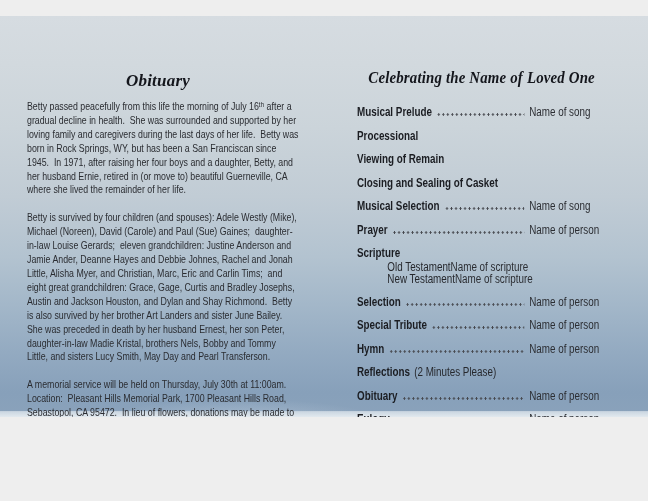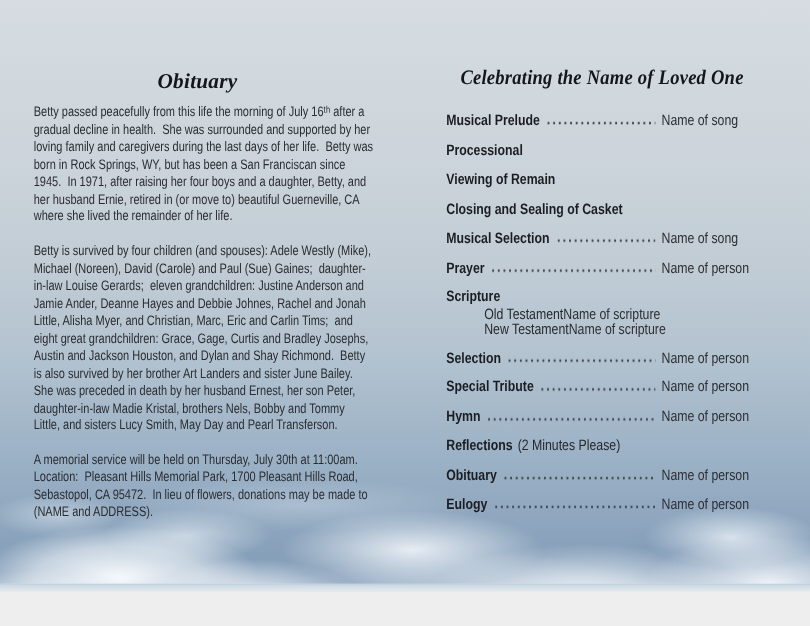--- a/index.html
+++ b/index.html
@@ -1,23 +1,24 @@
 <!DOCTYPE html>
 <html><head>
 <meta charset="utf-8">
 <style>
   html,body{margin:0;padding:0;background:#eee;}
   .page{
     position:relative;
-    width:648px;height:473px;
+    width:648px;height:401px;
     overflow:hidden;
     font-family:"Liberation Sans","DejaVu Sans",sans-serif;
     background:linear-gradient(180deg,
       #d6dce1 0%, #d2d9de 12%, #cbd4da 28%, #c1ccd5 45%,
       #b3c3d0 60%, #a3b7c9 72%, #93aac1 84%, #87a0ba 94%, #8aa2bb 100%);
+    margin-top:16px;
   }
   
   .clouds{
     position:absolute;left:0;top:0;width:648px;height:501px;
     pointer-events:none;
     background:
       radial-gradient(ellipse 150px 55px at 95px 462px, rgba(249,252,254,.97) 0%, rgba(249,252,254,.55) 45%, rgba(249,252,254,0) 75%),
       radial-gradient(ellipse 120px 45px at 28px 490px, rgba(242,247,251,.92) 0%, rgba(242,247,251,0) 75%),
       radial-gradient(ellipse 115px 42px at 205px 478px, rgba(244,249,252,.92) 0%, rgba(244,249,252,0) 72%),
       radial-gradient(ellipse 150px 45px at 330px 440px, rgba(247,250,253,.85) 0%, rgba(247,250,253,0) 70%),

